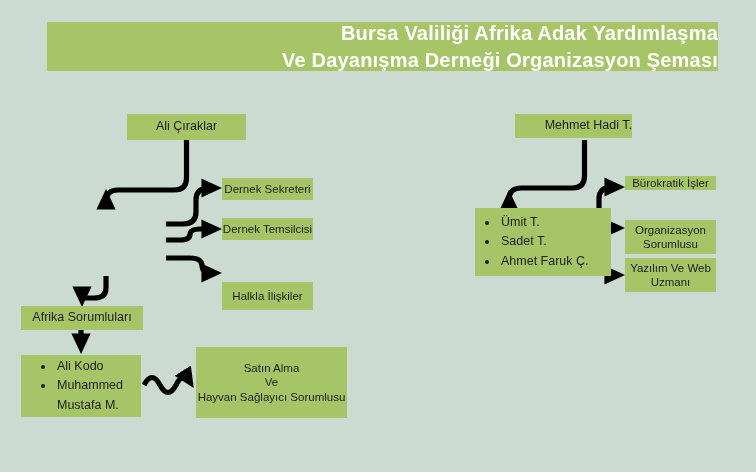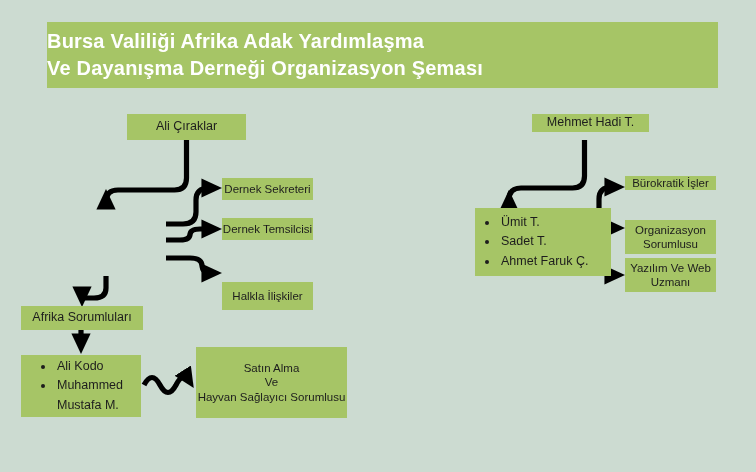--- a/index.html
+++ b/index.html
@@ -32,24 +32,24 @@
     box-sizing: border-box;
     color: #1d1d1d;
     z-index: 2;
   }
 
   
   #title-banner {
     left: 47px;
     top: 22px;
     width: 671px;
-    height: 66px;
+    height: 49px;
     display: flex;
     flex-direction: column;
-    align-items: flex-start;
+    align-items: flex-end;
     justify-content: center;
     gap: 4px;
   }
   #title-banner .tline {
     color: #ffffff;
     font-size: 20px;
     font-weight: bold;
     letter-spacing: 0.2px;
     line-height: 1.15;
     white-space: nowrap;
@@ -88,21 +88,21 @@
   #node-left-members   { left:  47px; top: 207px; width: 118px; height: 69px; }
   #node-dernek-sekreteri { left: 222px; top: 178px; width:  91px; height: 22px; }
   #node-dernek-temsilcisi{ left: 222px; top: 218px; width:  91px; height: 22px; }
   #node-halkla-iliskiler { left: 222px; top: 250px; width:  91px; height: 28px; margin-top: 32px; }
 
   #node-afrika-sorumlulari { left:  21px; top: 306px; width: 122px; height: 24px; }
   #node-africa-members     { left:  21px; top: 355px; width: 120px; height: 62px; padding-left: 10px; }
   #node-satin-alma         { left: 196px; top: 347px; width: 151px; height: 71px;
                              flex-direction: column; }
 
-  #node-mehmet-hadi      { left: 532px; top: 114px; width: 117px; height: 18px; }
+  #node-mehmet-hadi      { left: 515px; top: 114px; width: 117px; height: 24px; justify-content: flex-end; }
   #node-right-members    { left: 475px; top: 208px; width: 136px; height: 68px; }
   #node-burokratik       { left: 625px; top: 176px; width:  91px; height: 14px; }
   #node-organizasyon     { left: 625px; top: 220px; width:  91px; height: 34px; }
   #node-yazilim          { left: 625px; top: 258px; width:  91px; height: 34px; }
 </style>
 </head>
 <body>
 
 <div id="canvas">
 

